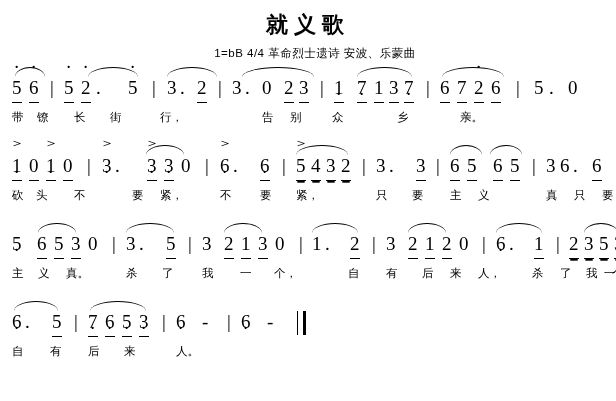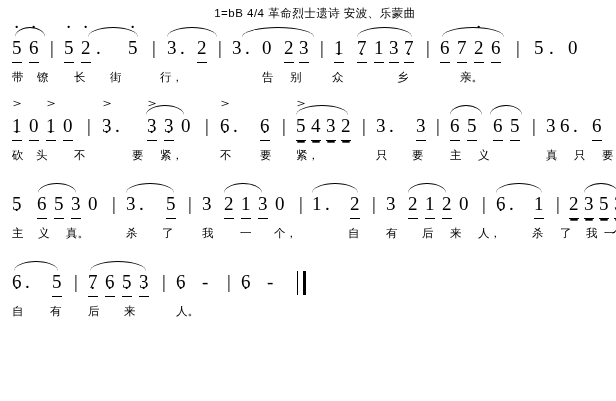--- a/index.html
+++ b/index.html
@@ -120,20 +120,21 @@
     width: 5px;
     height: 24px;
     border-left: 1.5px solid #000;
     border-right: 3px solid #000;
   }
 </style>
 </head>
 <body>
 
 <div id="sheet">
+  <div class="title">就义歌</div>
   <div class="subtitle">1=bB 4/4  革命烈士遗诗  安波、乐蒙曲</div>
 
   <div class="system" style="margin-top:14px;">
     <div class="notes" id="n0">
         <div class="slur" style="left: 3px; width: 30px; top: -8px;"></div>
         <div class="slur" style="left: 76px; width: 50px; top: -8px;"></div>
         <div class="slur" style="left: 155px; width: 50px; top: -8px;"></div>
         <div class="slur" style="left: 230px; width: 72px; top: -8px;"></div>
         <div class="slur" style="left: 345px; width: 55px; top: -8px;"></div>
         <div class="slur" style="left: 430px; width: 62px; top: -8px;"></div>

